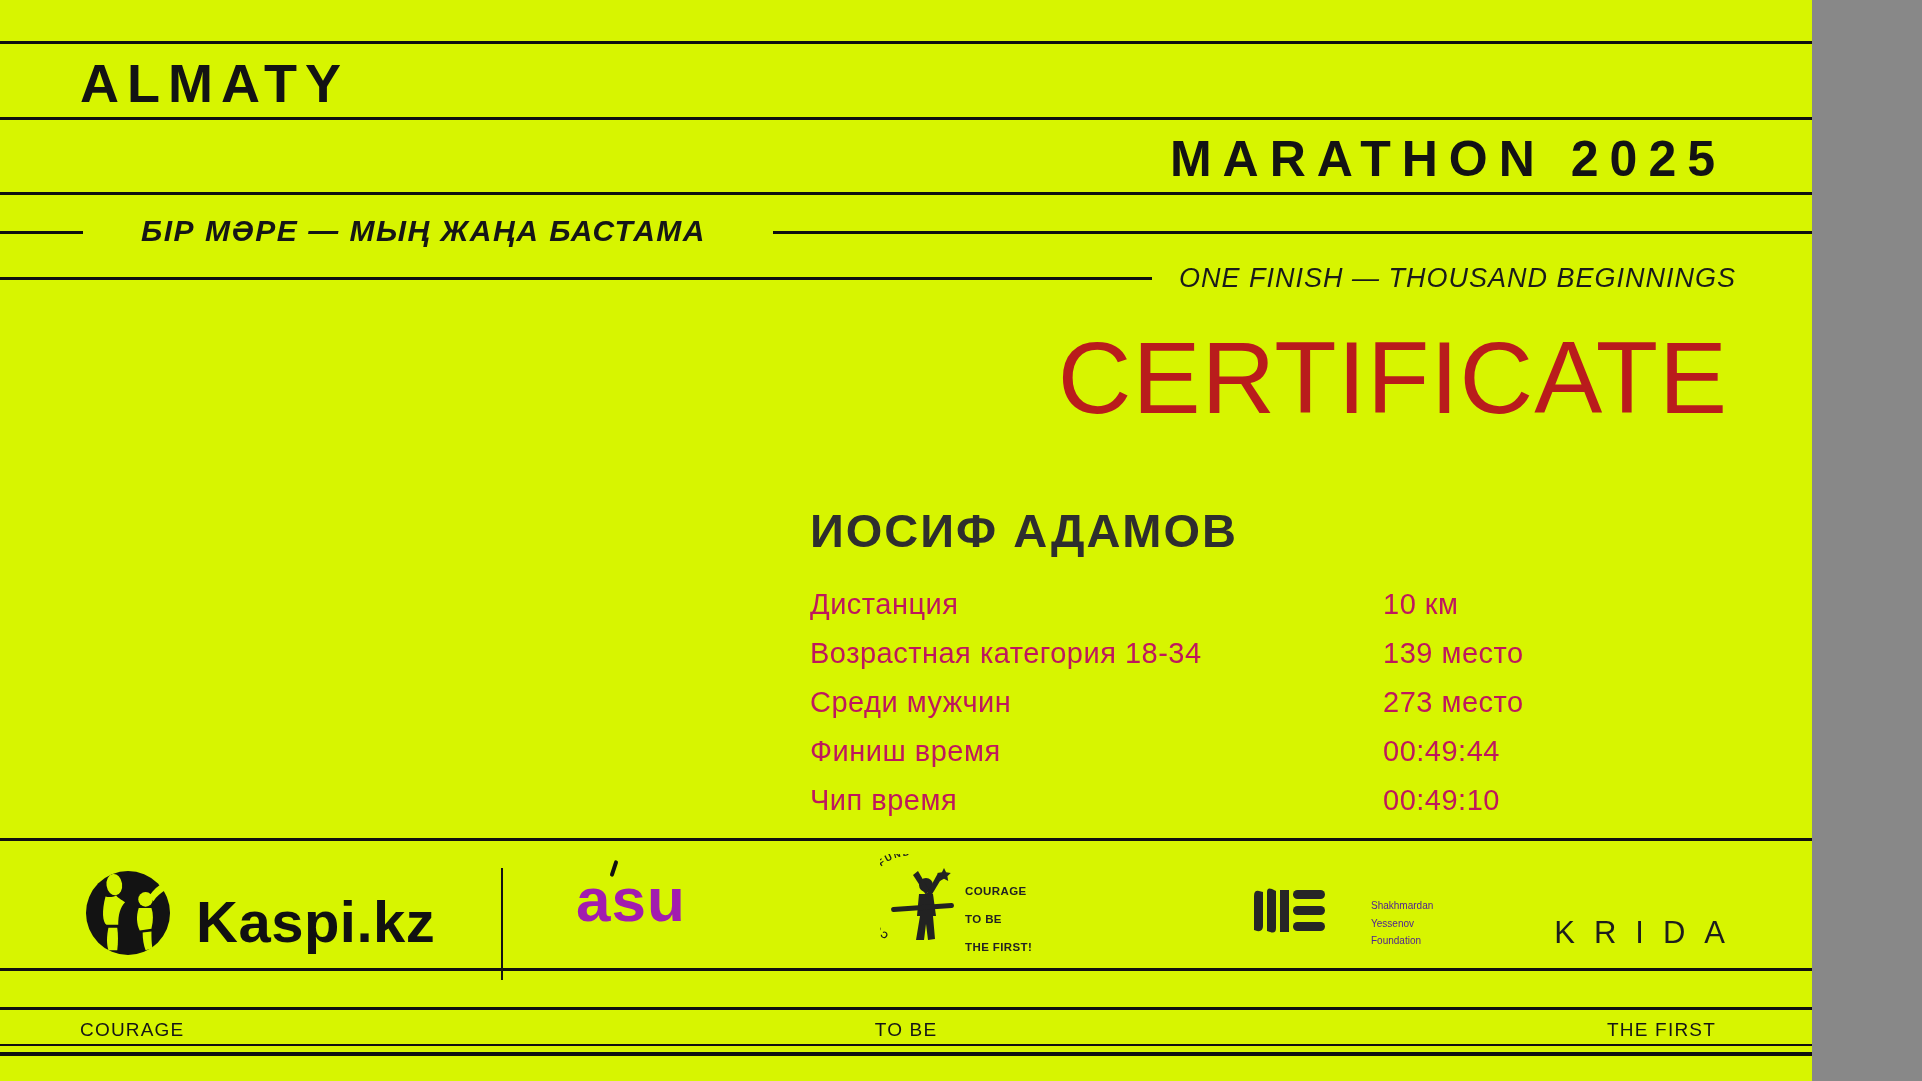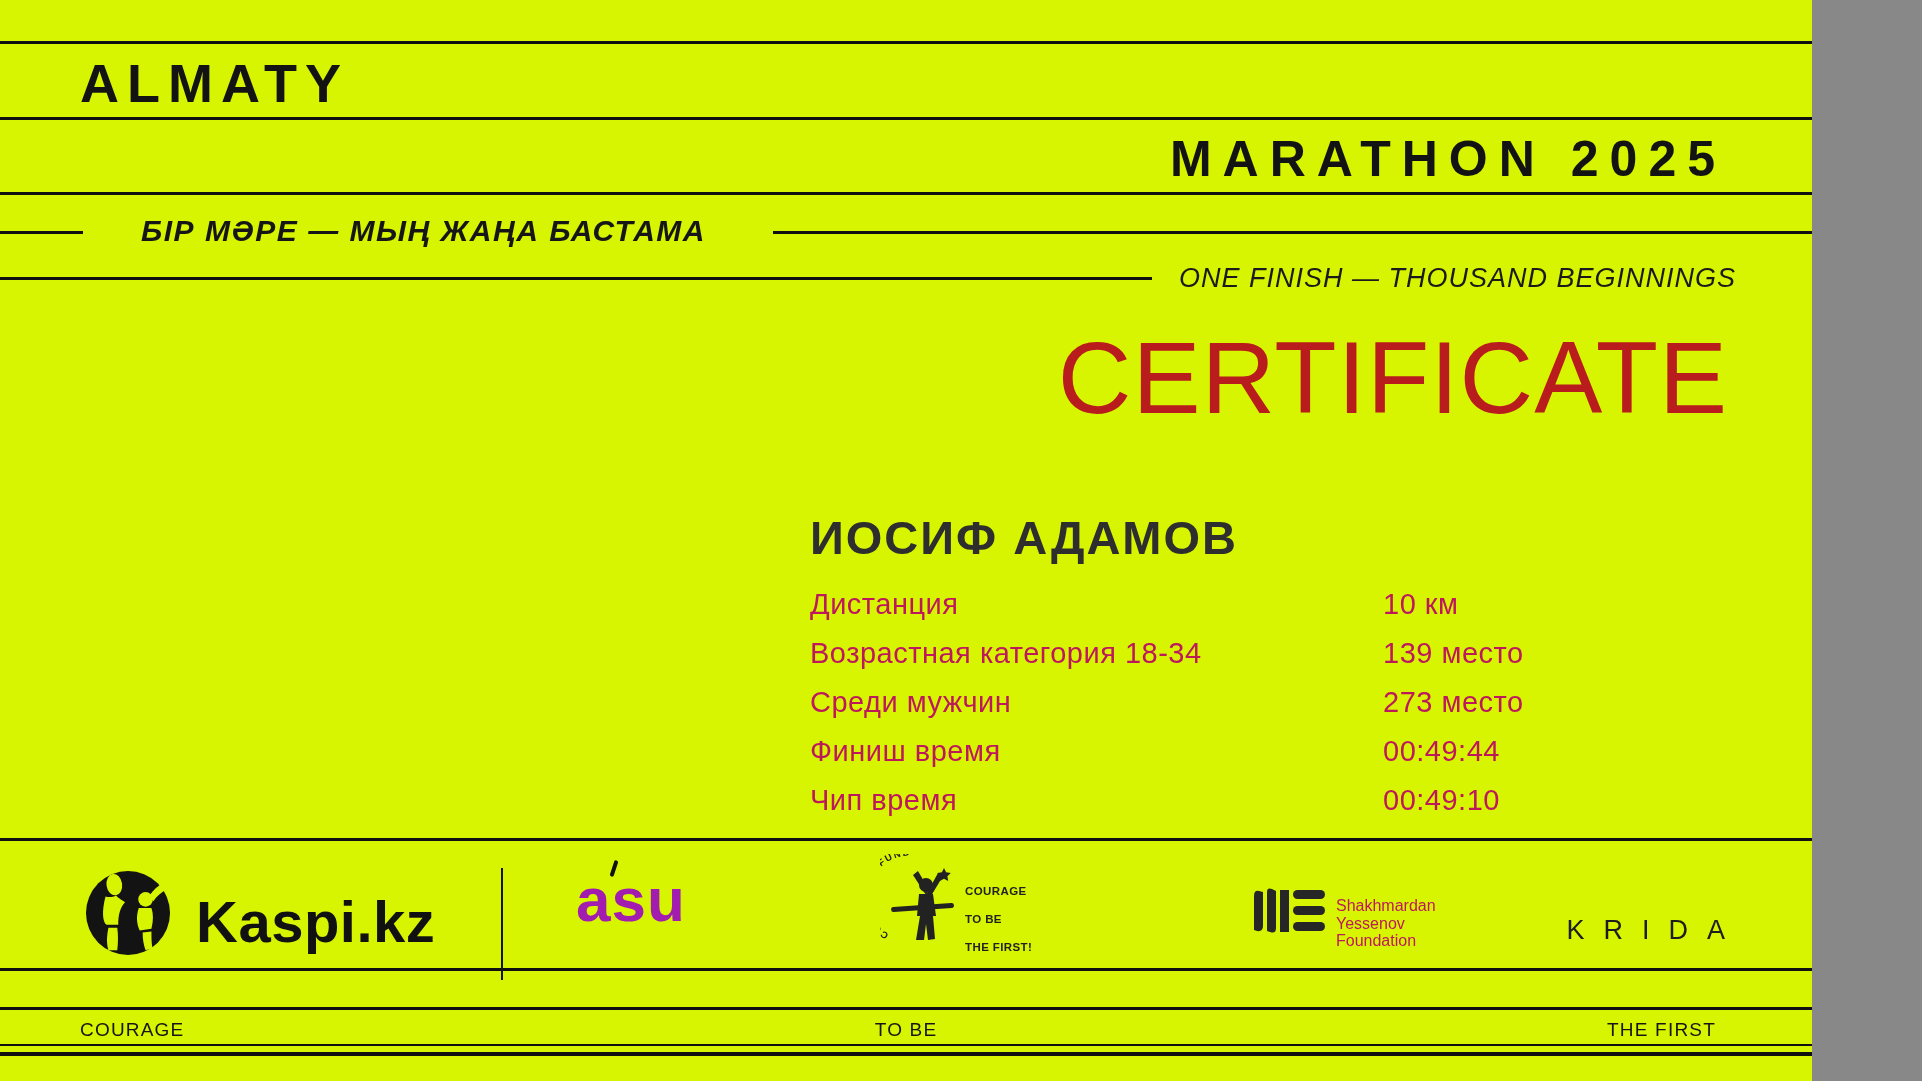--- a/index.html
+++ b/index.html
@@ -10,36 +10,36 @@
   }
   .hline{position:absolute;background:#101010;height:3px;}
   .t{position:absolute;white-space:nowrap;}
 
   .almaty{left:80px;top:52px;font-size:54px;font-weight:700;letter-spacing:8px;color:#131313;}
   .marathon{right:86px;top:130px;font-size:50px;font-weight:700;letter-spacing:11px;color:#131313;}
   .tag-kk{left:141px;top:214px;font-size:30px;font-style:italic;font-weight:600;letter-spacing:1.5px;color:#161616;}
   .tag-en{left:1179px;top:263px;font-size:27px;font-style:italic;font-weight:400;letter-spacing:1px;color:#1a1a1a;}
   .big-title{right:84px;top:320px;font-size:102px;font-weight:400;letter-spacing:1px;color:#b91c1c;}
 
-  .name{left:810px;top:503px;font-size:47px;font-weight:700;letter-spacing:2px;color:#2e2e2e;margin-top:7px;}
+  .name{left:810px;top:503px;font-size:47px;font-weight:700;letter-spacing:2px;color:#2e2e2e;}
 
   .results{position:absolute;left:810px;top:580px;width:760px;}
   .rrow{display:flex;height:49px;align-items:center;font-size:29px;letter-spacing:.5px;color:#be185d;}
   .rlabel{width:573px;flex:0 0 573px;}
   .rvalue{flex:1;}
 
   .kaspi-text{left:196px;top:888px;font-size:58px;font-weight:700;letter-spacing:.5px;color:#111;}
   .vdiv{position:absolute;left:501px;top:868px;width:2px;height:112px;background:#141414;}
   .asu-text{left:576px;top:864px;font-size:62px;font-weight:700;letter-spacing:1px;color:#a21caf;}
   .asu-accent{position:absolute;left:612px;top:860px;width:4px;height:17px;background:#111;
     border-radius:2px;transform:rotate(18deg);}
   .cf-lines{left:965px;top:884px;font-size:11.5px;line-height:14px;font-weight:600;
     letter-spacing:.4px;color:#222;white-space:pre-line;}
-  .ye-lines{left:1336px;top:897px;font-size:16px;line-height:17.5px;font-weight:500;color:#be185d;}
-  .krida{right:87px;top:915px;font-size:27px;font-weight:400;letter-spacing:19px;
+  .ye-lines{left:1371px;top:897px;font-size:10px;line-height:17.5px;font-weight:500;color:#4c1d95;}
+  .krida{right:87px;top:915px;font-size:31px;font-weight:400;letter-spacing:19px;
     margin-right:-19px;color:#1d1d1d;}
 
   .foot-row{position:absolute;top:1019px;left:0;width:100%;height:22px;font-size:19px;
     font-weight:500;letter-spacing:1.2px;color:#161616;}
   .foot-left{position:absolute;left:80px;}
   .foot-center{position:absolute;left:50%;transform:translateX(-50%);}
   .foot-right{position:absolute;right:96px;margin-left:8px;}
 
   svg{position:absolute;display:block;}
 </style>

